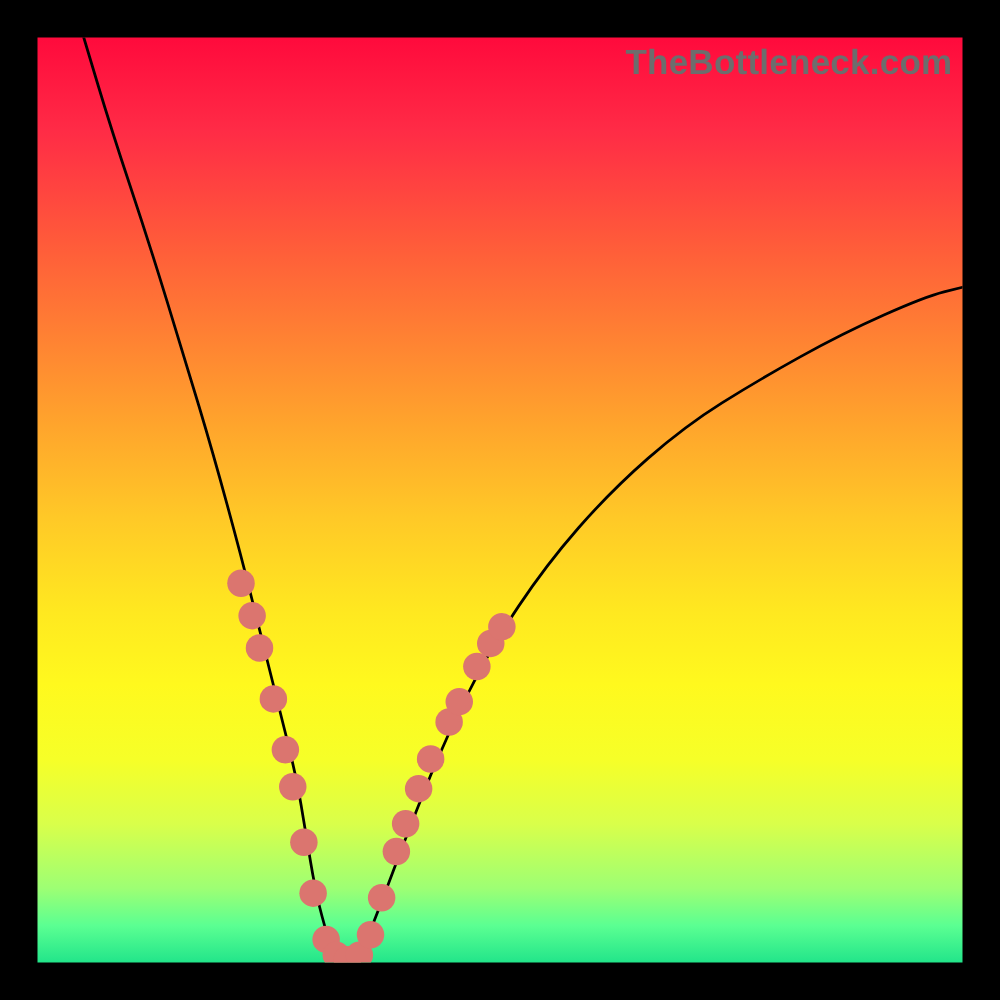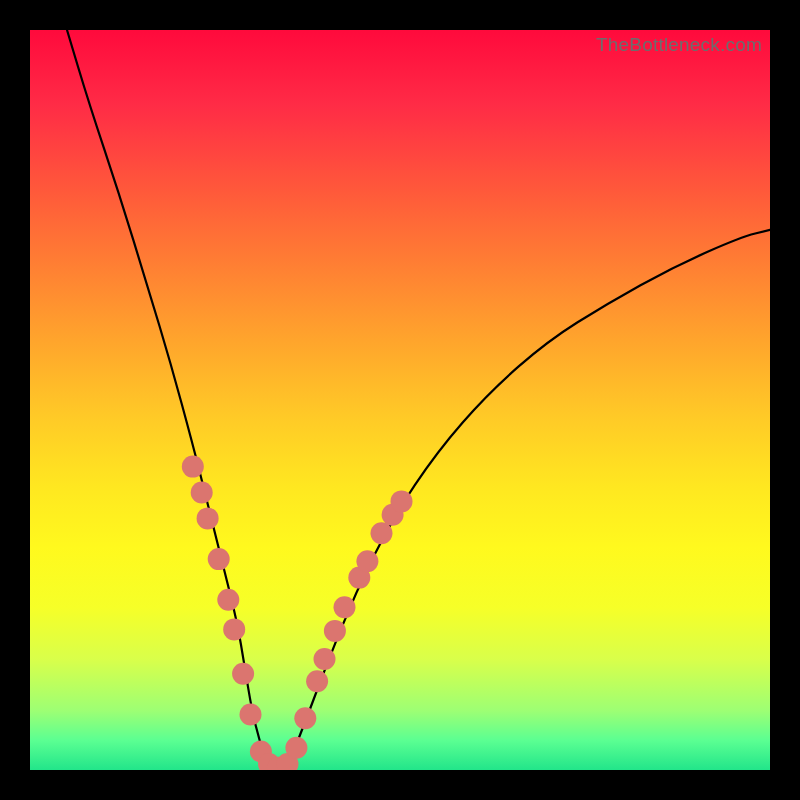--- a/index.html
+++ b/index.html
@@ -39,22 +39,22 @@
       #9dff74 92%,
       #5bff92 96%,
       #22e58a 100%
     );
   }
   .watermark {
     position: absolute;
     top: 4px;
     right: 8px;
     color: #6d6d6d;
-    font-size: 19px;
-    font-weight: 400;
+    font-size: 28px;
+    font-weight: 700;
     letter-spacing: 0.2px;
     user-select: none;
   }
   svg.overlay {
     position: absolute;
     left: 0;
     top: 0;
     width: 740px;
     height: 740px;
   }

